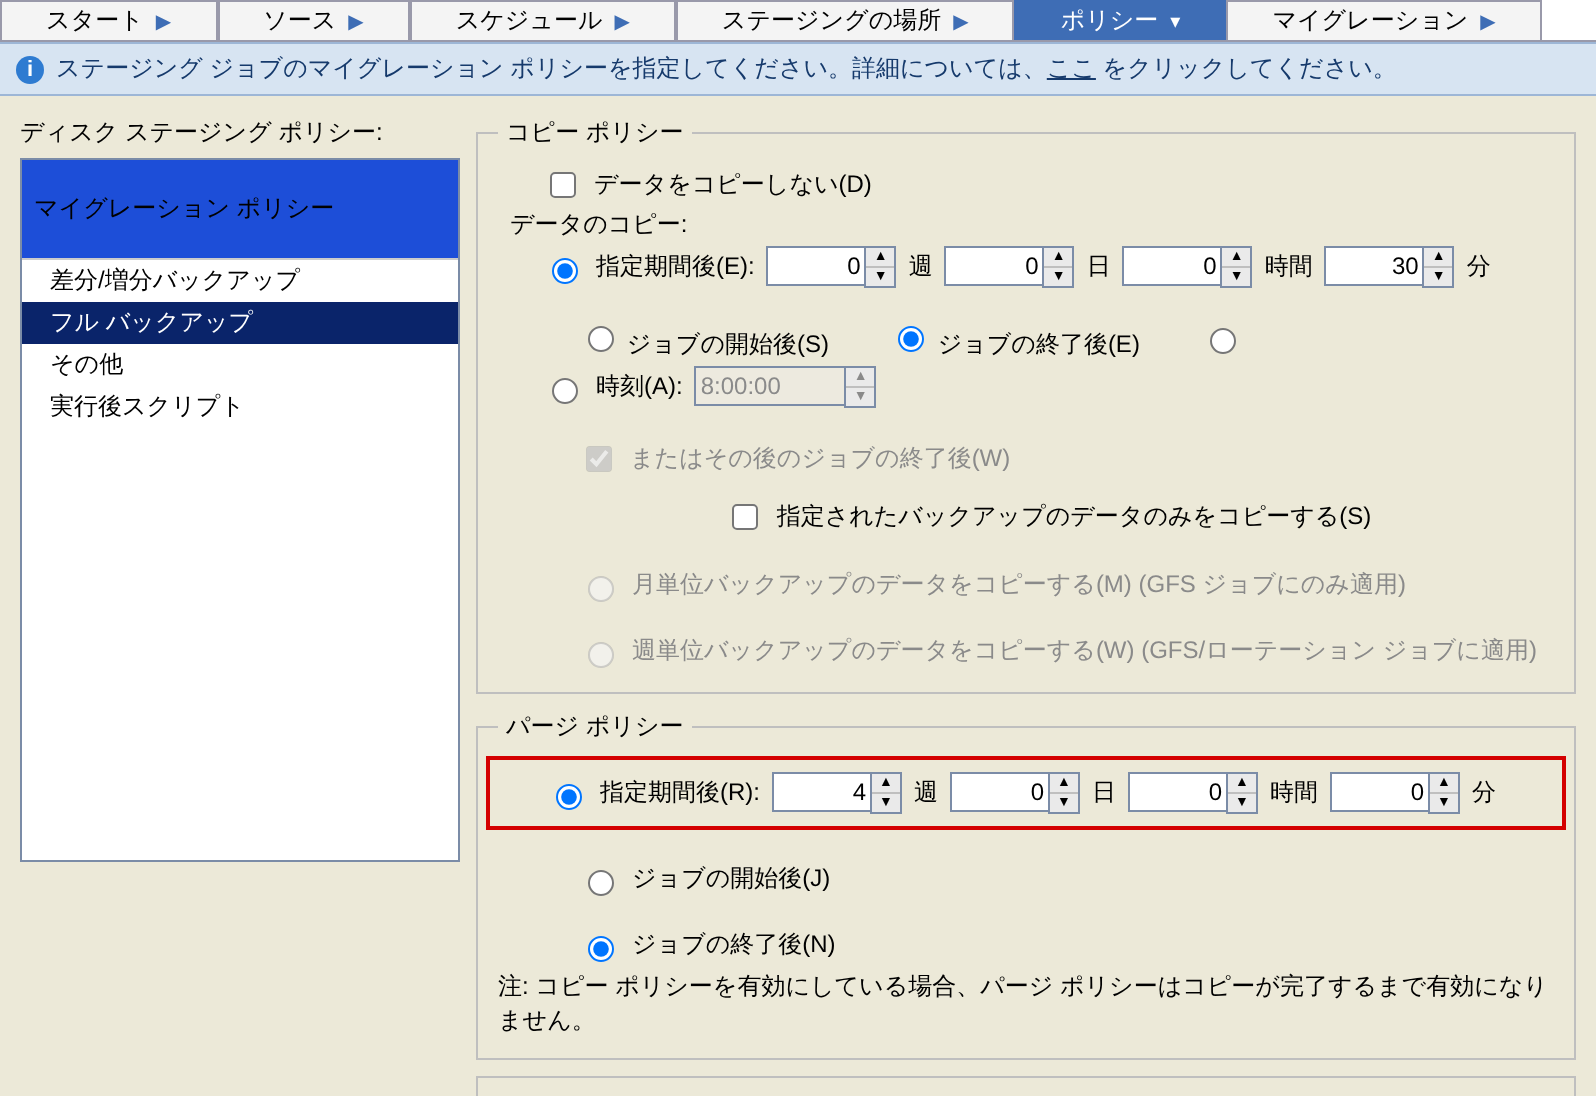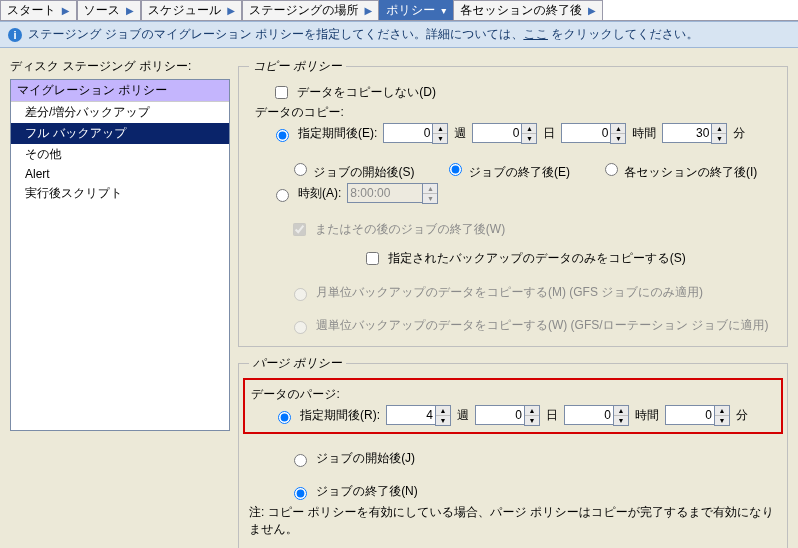--- a/index.html
+++ b/index.html
@@ -1,36 +1,36 @@
 <!DOCTYPE html>
 <html><head>
 <meta charset="utf-8">
 <style>
   html,body{margin:0;padding:0;font-family:"MS UI Gothic","Meiryo",sans-serif;font-size:12px;background:#ece9d8;color:#000;}
   
   .tabrow{display:flex;align-items:stretch;height:20px;border-bottom:1px solid #99a;background:#fff;}
-  .tab{display:flex;align-items:center;padding:2px 6px;border:1px solid #99a;border-bottom:none;margin-right:0;background:#f4f4f4;}
+  .tab{display:flex;align-items:center;padding:2px 22px;border:1px solid #99a;border-bottom:none;margin-right:0;background:#f4f4f4;}
   .tab.active{background:#3e6db5;color:#fff;border-color:#3e6db5;}
   .tab .arrow{margin-left:6px;font-size:10px;color:#3e6db5;}
   .tab.active .arrow{color:#fff;}
   
   .info{background:#d7e4f2;border-top:1px solid #9db6d6;border-bottom:1px solid #9db6d6;padding:4px 8px;display:flex;align-items:center;gap:6px;color:#163a6c;}
   .info .ico{width:14px;height:14px;border-radius:50%;background:#2e7bd1;color:#fff;display:inline-flex;align-items:center;justify-content:center;font-weight:bold;font-size:11px;}
   .info a{color:#163a6c;text-decoration:underline;}
   
   .body{display:flex;padding:10px 10px 8px 10px;gap:8px;}
   .leftcol{width:220px;}
   .lefttitle{margin-bottom:4px;}
   .listbox{border:1px solid #7b8ca7;background:#fff;height:350px;overflow:auto;}
-  .listbox .hdr{background:#c4b5fd;padding:2px 6px;border-bottom:1px solid #ccc;}
+  .listbox .hdr{background:#1d4ed8;padding:16px 6px;border-bottom:1px solid #ccc;}
   .listbox .item{padding:2px 6px 2px 14px;cursor:default;}
   .listbox .item.sel{background:#0a246a;color:#fff;}
   .rightcol{flex:1;}
   fieldset{border:1px solid #bfbfbf;margin:0 0 8px 0;padding:6px 10px 10px 10px;}
-  legend{padding:0 4px;font-style:italic;}
+  legend{padding:0 4px;}
   .row{display:flex;align-items:center;gap:6px;flex-wrap:wrap;margin:2px 0;}
   .indent{padding-left:22px;}
   .indent2{padding-left:40px;margin-top:16px;}
   .disabled{color:#8a8a8a;}
   input[type=text]{border:1px solid #7b8ca7;height:18px;padding:0 2px;font-family:inherit;font-size:12px;}
   .spin{display:inline-flex;align-items:stretch;}
   .spin input{width:44px;text-align:right;border-right:none;}
   .spin .btns{display:flex;flex-direction:column;border:1px solid #7b8ca7;}
   .spin .b{height:9px;width:14px;background:#eaeaea;border-bottom:1px solid #bfbfbf;display:flex;align-items:center;justify-content:center;font-size:7px;line-height:7px;cursor:pointer;}
   .spin .b:last-child{border-bottom:none;}
@@ -56,41 +56,40 @@
     </div>
   <div class="tab">
       <span>ステージングの場所</span>
       <span class="arrow">▶</span>
     </div>
   <div class="tab active">
       <span>ポリシー</span>
       <span class="arrow">▾</span>
     </div>
   <div class="tab">
-      <span>各セッションの終了後</span>
+      <span>マイグレーション</span>
       <span class="arrow">▶</span>
     </div>
 </div>
 
 <div class="info">
   <span class="ico">i</span>
   <span>
     <span>ステージング ジョブのマイグレーション ポリシーを指定してください。詳細については、</span><a href="#">ここ</a><span> をクリックしてください。</span>
   </span>
 </div>
 
 <div class="body">
   <div class="leftcol">
     <div class="lefttitle">ディスク ステージング ポリシー:</div>
     <div class="listbox">
       <div class="hdr">マイグレーション ポリシー</div>
       <div class="item">差分/増分バックアップ</div>
       <div class="item sel">フル バックアップ</div>
       <div class="item">その他</div>
-      <div class="item">Alert</div>
       <div class="item">実行後スクリプト</div>
     </div>
   </div>
 
   <div class="rightcol">
 
     <fieldset>
       <legend>コピー ポリシー</legend>
       <div class="row indent">
         <input type="checkbox" style="">
@@ -131,21 +130,21 @@
               <span class="b">▲</span>
               <span class="b">▼</span>
             </span>
           </span>
         <span>分</span>
       </div>
 
       <div class="row indent2" style="gap:30px;">
         <span><input type="radio" name="cpafter" style=""> <span>ジョブの開始後(S)</span></span>
         <span><input type="radio" name="cpafter" checked="" style=""> <span>ジョブの終了後(E)</span></span>
-        <span><input type="radio" name="cpafter" style=""> <span>各セッションの終了後(I)</span></span>
+        <span><input type="radio" name="cpafter" style=""> </span>
       </div>
 
       <div class="row indent">
         <input type="radio" name="cp" style="">
         <span>時刻(A):</span>
         <span class="spin wide disabled">
             <input type="text" disabled="" class="disabled" value="8:00:00" style="">
             <span class="btns">
               <span class="b">▲</span>
               <span class="b">▼</span>
@@ -168,21 +167,20 @@
       <div class="row indent2 disabled">
         <input type="radio" disabled="" style="">
         <span>週単位バックアップのデータをコピーする(W) (GFS/ローテーション ジョブに適用)</span>
       </div>
     </fieldset>
 
     <fieldset>
       <legend>パージ ポリシー</legend>
 
       <div class="hl">
-        <div class="row">データのパージ:</div>
         <div class="row indent">
           <input type="radio" name="pp" checked="" style="">
           <span>指定期間後(R):</span>
           <span class="spin">
               <input type="text" value="4" style="">
               <span class="btns">
                 <span class="b">▲</span>
                 <span class="b">▼</span>
               </span>
             </span>

